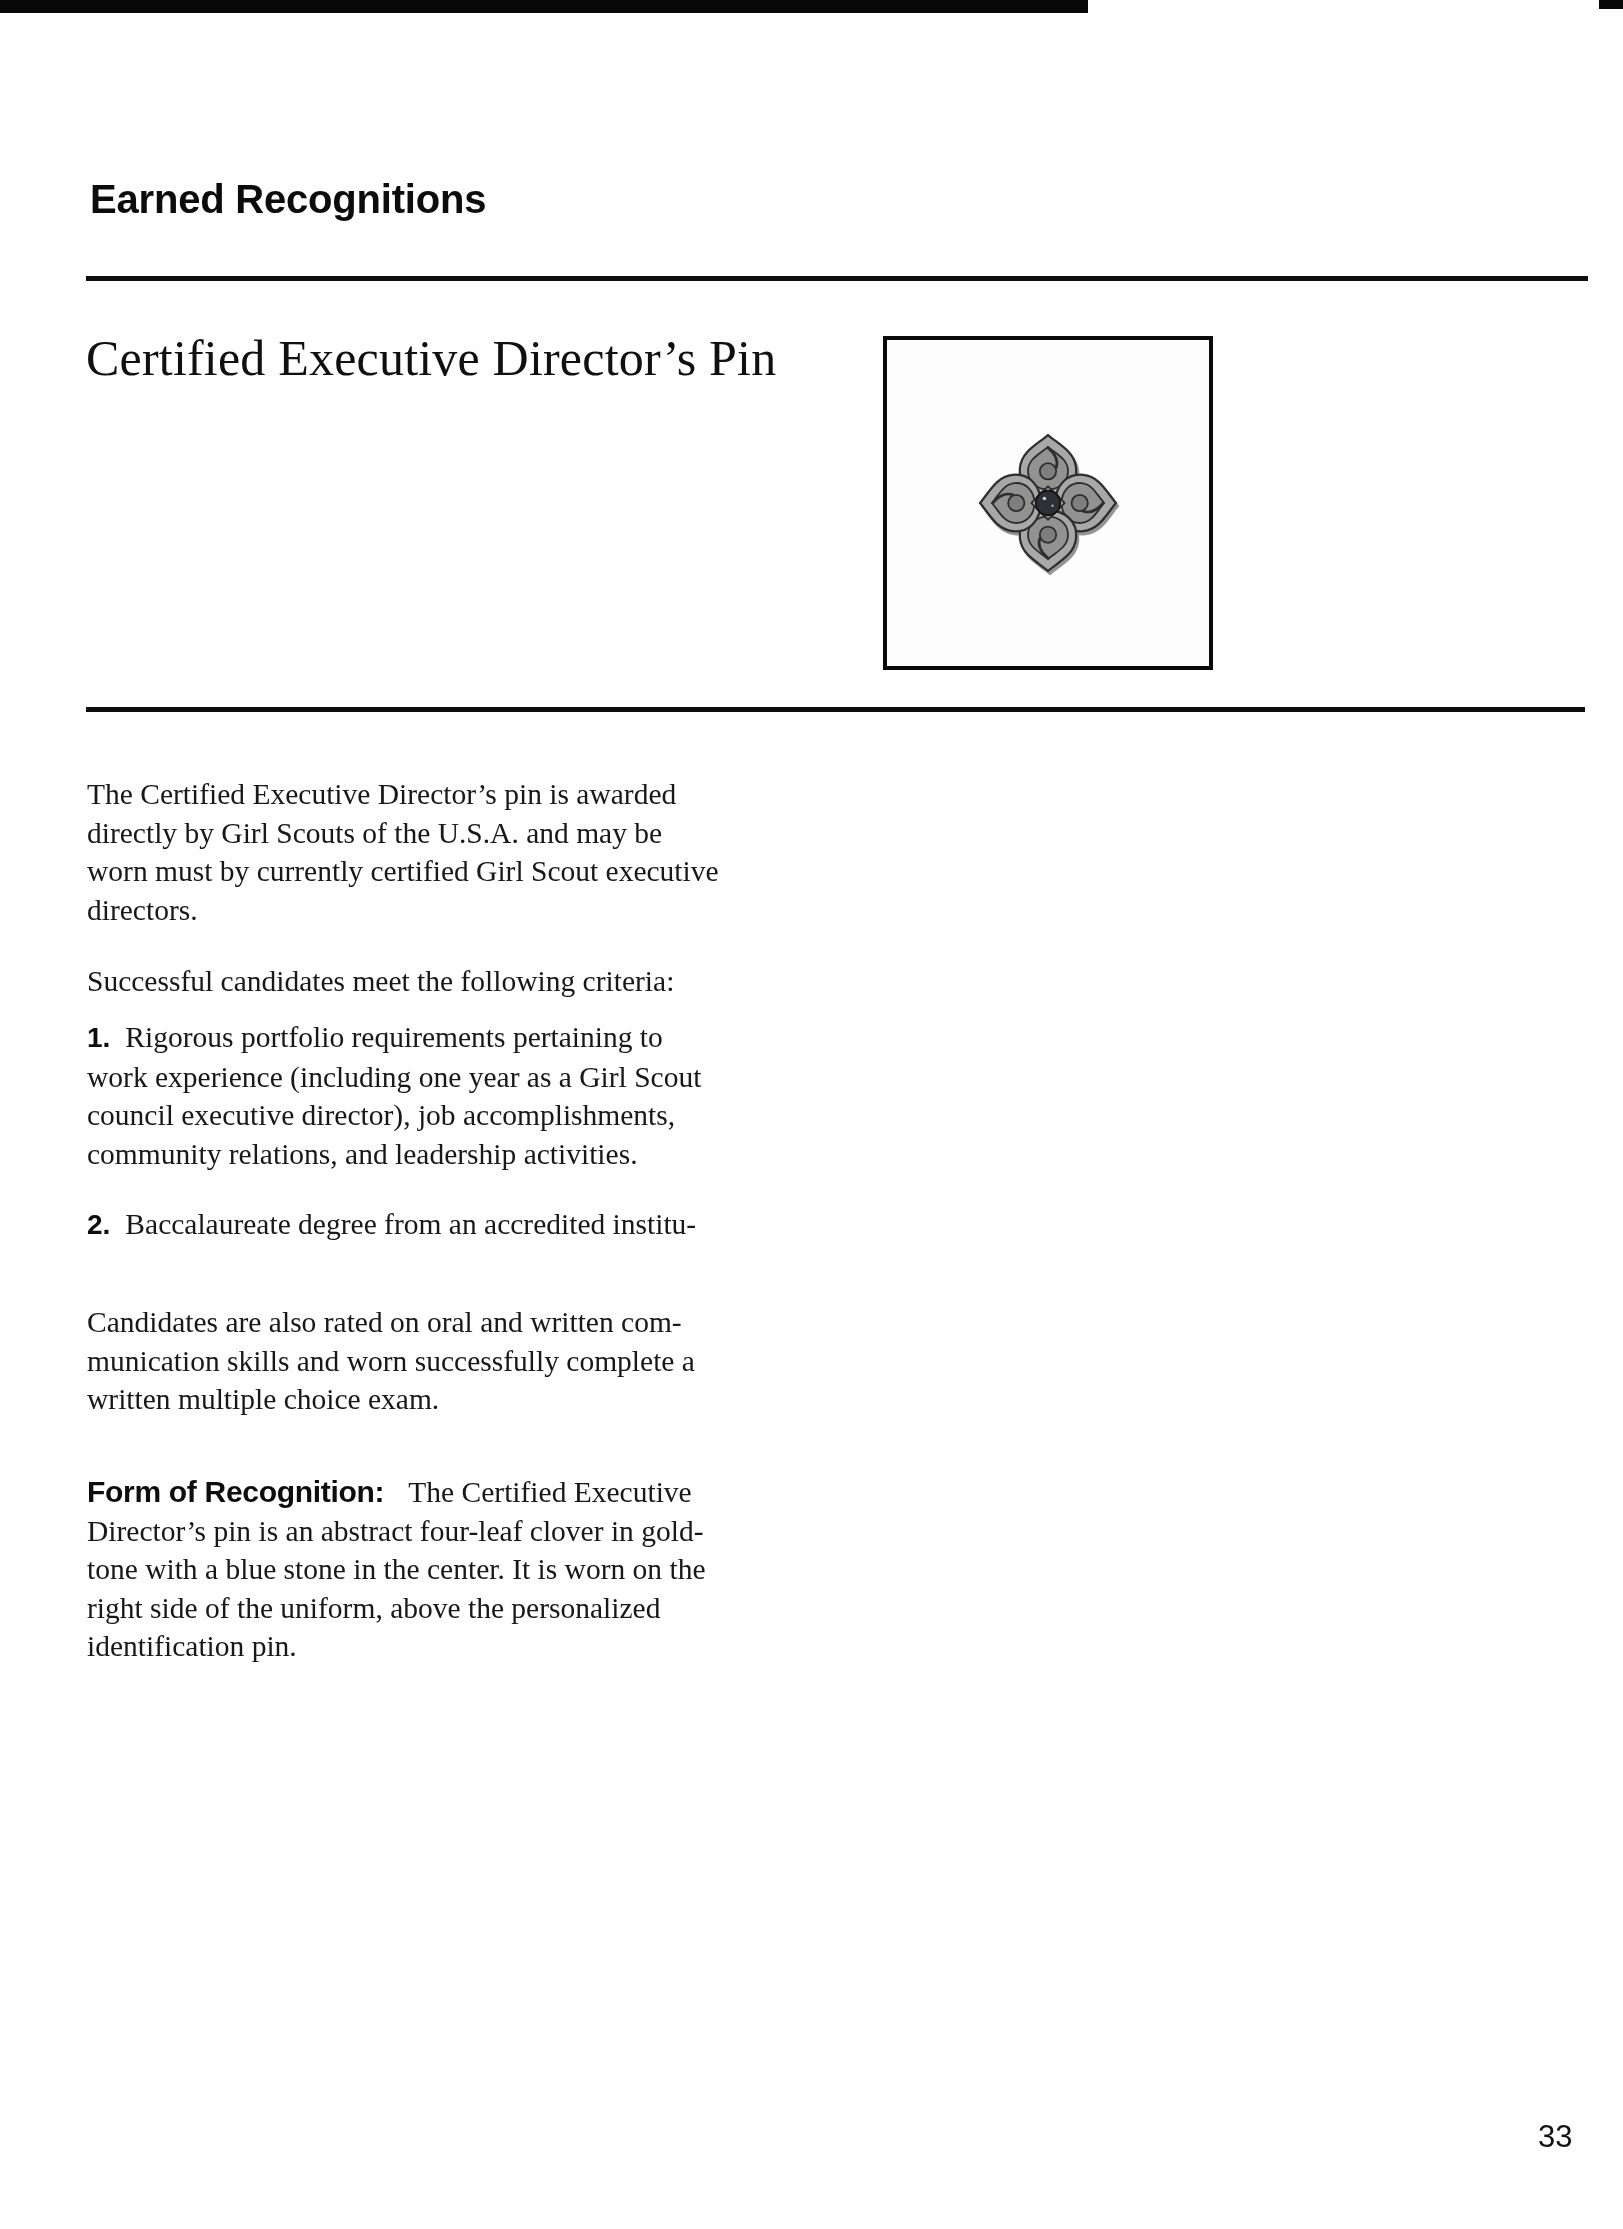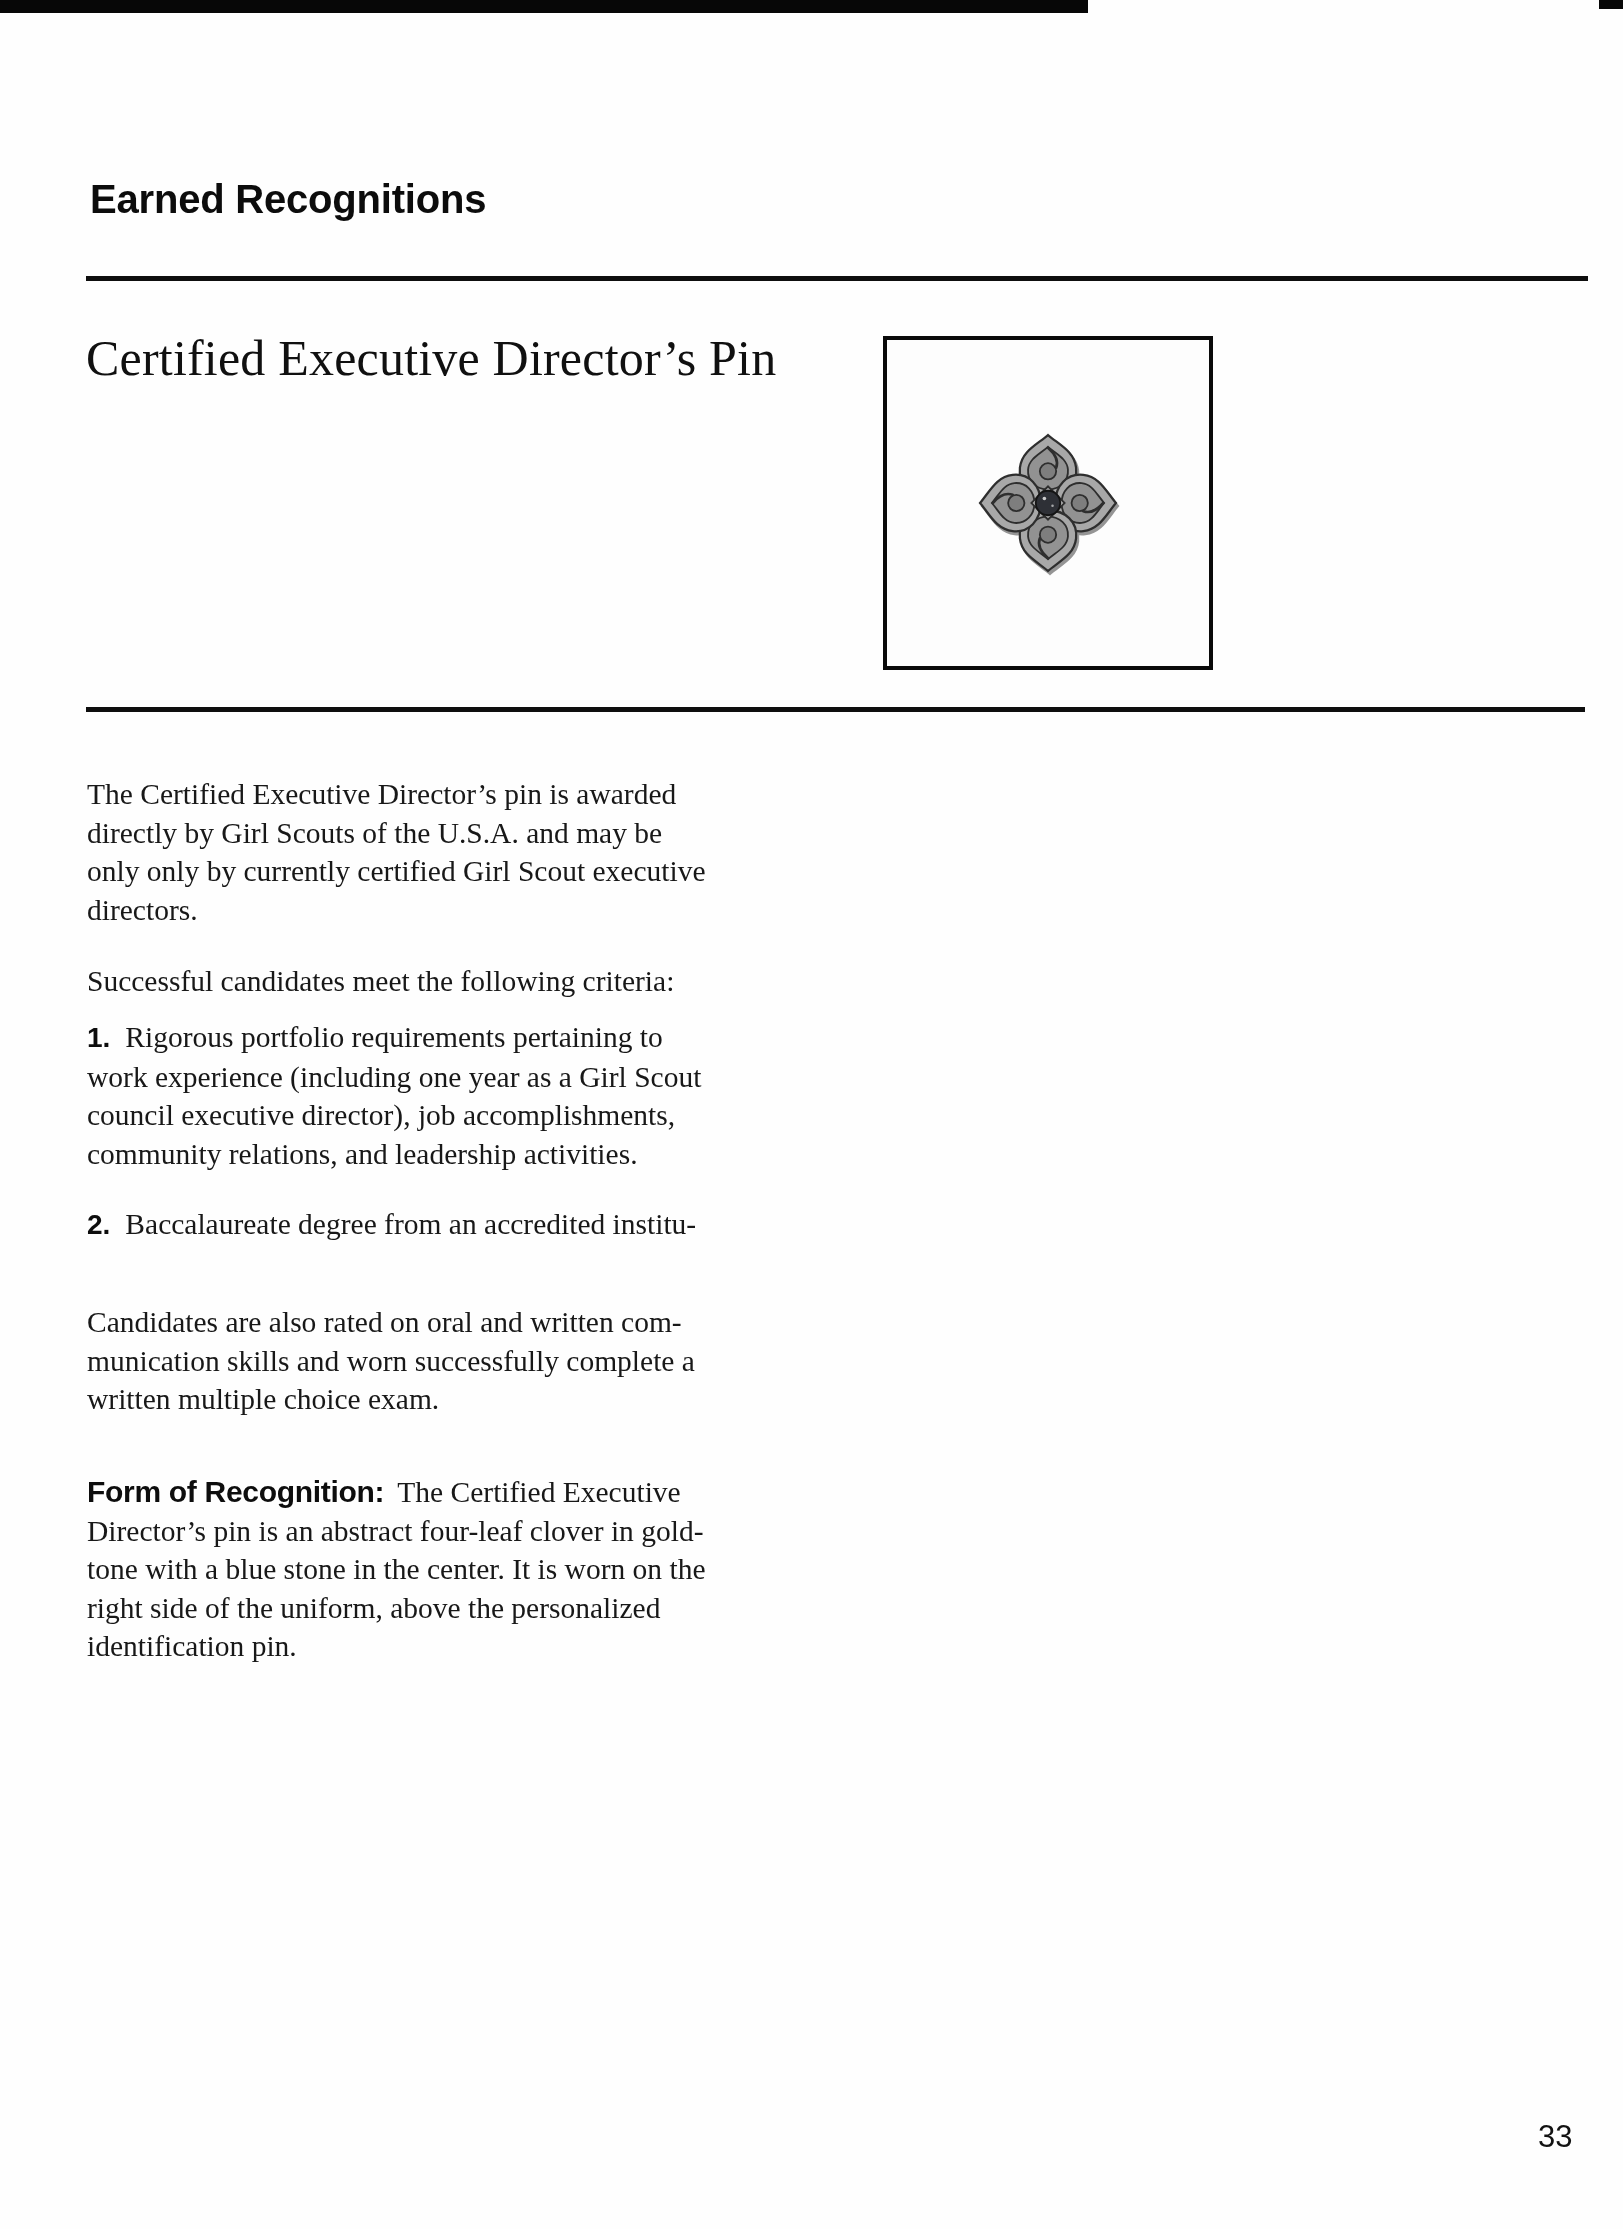--- a/index.html
+++ b/index.html
@@ -48,21 +48,21 @@
   #item-2       { top:1205px; }
   #rating-note  { top:1303px; }
   #form-recog   { top:1473px; }
 
   .num {
     font-family:"Liberation Sans", sans-serif; font-weight:700;
     font-size:28px; margin-right:15px; color:#0d0d0d;
   }
   .lead {
     font-family:"Liberation Sans", sans-serif; font-weight:700;
-    font-size:30px; margin-right:13px; letter-spacing:-0.3px; color:#0d0d0d;
+    font-size:30px; margin-right:24px; letter-spacing:-0.3px; color:#0d0d0d;
   }
   .pagenum {
     position:absolute; left:1538px; top:2119px;
     font-family:"Liberation Sans", sans-serif; font-size:31px; color:#121212;text-align:center;
   }
 </style>
 </head>
 <body>
 
 <div class="page">
@@ -92,21 +92,21 @@
       <circle fill="#e8e8e8" opacity="0.85" cx="81" cy="80" r="2"></circle>
       <circle fill="#dcdcdc" opacity="0.7" cx="90" cy="88" r="1.4"></circle>
     </svg>
   </div>
 
   <div class="rule rule-2"></div>
 
   <div class="textblock" id="intro">
     <div>The Certified Executive Director’s pin is awarded</div>
     <div>directly by Girl Scouts of the U.S.A. and may be</div>
-    <div>only only by currently certified Girl Scout executive</div>
+    <div>worn must by currently certified Girl Scout executive</div>
     <div>directors.</div>
   </div>
 
   <div class="textblock" id="criteria">
     <div>Successful candidates meet the following criteria:</div>
   </div>
 
   <div class="textblock" id="item-1">
     <div><span class="num">1.</span><span>Rigorous portfolio requirements pertaining to</span></div>
     <div>work experience (including one year as a Girl Scout</div>

